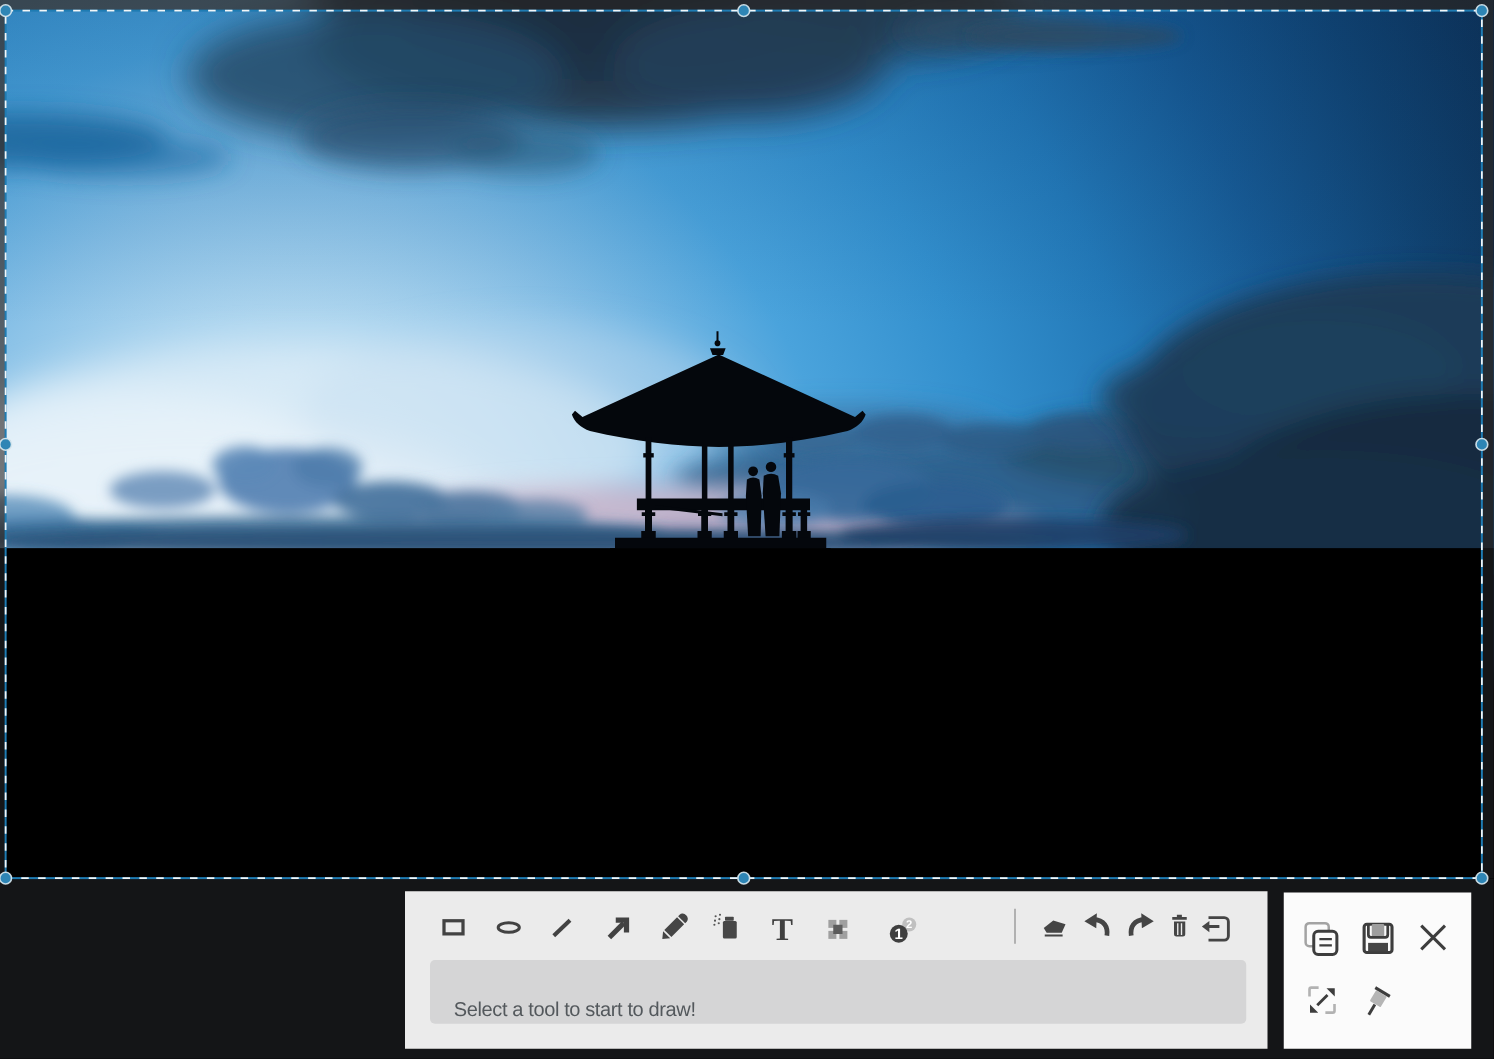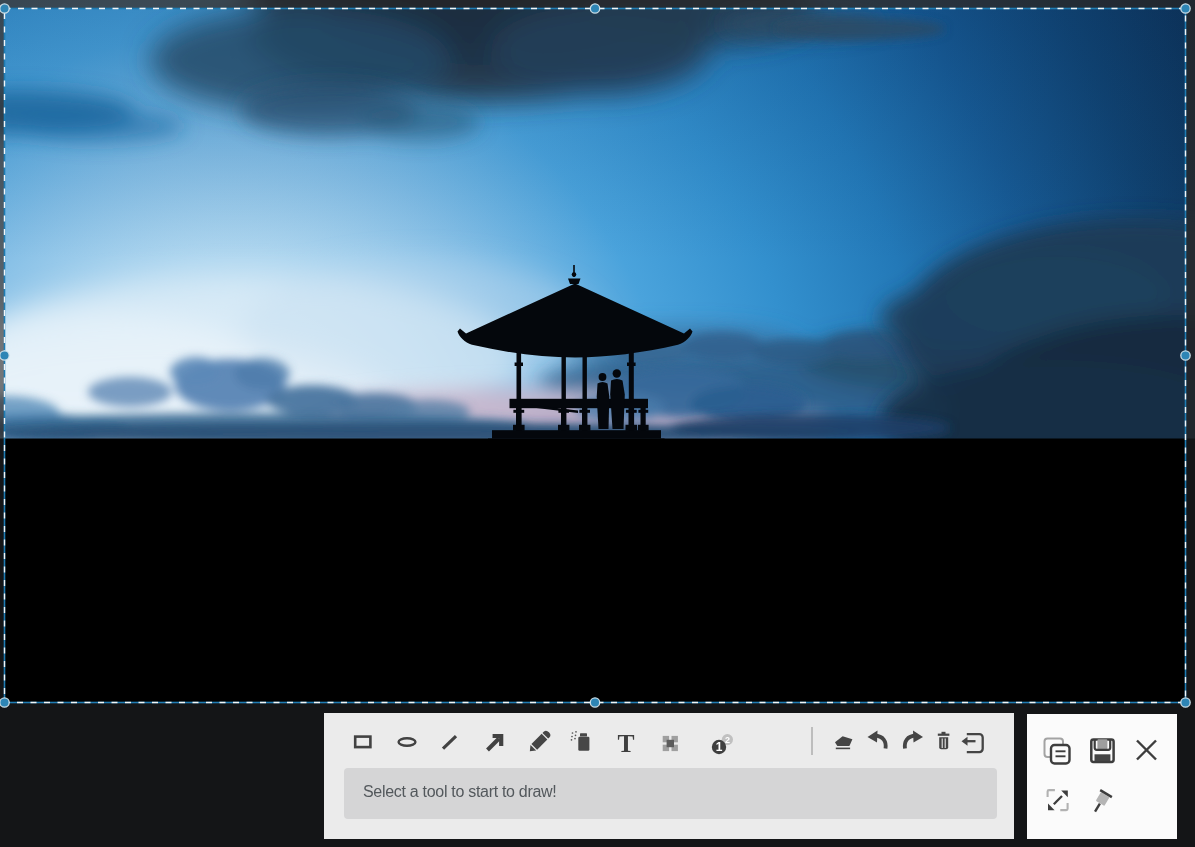--- a/index.html
+++ b/index.html
@@ -1,21 +1,21 @@
 <!DOCTYPE html>
 <html><head>
 <meta charset="utf-8">
 <style>
   html,body{margin:0;padding:0;width:1195px;height:847px;overflow:hidden;background:#000;font-family:"Liberation Sans",sans-serif;}
   #stage{position:absolute;left:0;top:0;width:1195px;height:847px;}
   .abs{position:absolute;}
   .dim{position:absolute;backdrop-filter:brightness(0.48) saturate(0.40);background:rgba(125,132,140,0.16);}
   #panelmain{position:absolute;left:324px;top:713px;width:690px;height:126px;background:#ebebeb;}
   #msgbox{position:absolute;left:20px;top:55px;width:653px;height:51px;background:#d5d5d6;border-radius:4px;}
-  #msgbox span{position:absolute;left:19px;top:15px;font-size:16px;letter-spacing:-0.3px;color:#53585c;}
+  #msgbox span{position:absolute;left:19px;top:32px;font-size:16px;letter-spacing:-0.3px;color:#53585c;}
   #panelright{position:absolute;left:1027px;top:714px;width:150px;height:125px;background:#fbfbfb;}
 </style>
 </head>
 <body>
 <div id="stage">
 
 <svg class="abs" style="left:0;top:0" width="1195" height="847" viewBox="0 0 1195 847">
  <defs>
   <radialGradient id="sky" gradientUnits="userSpaceOnUse" cx="235" cy="470" r="1050">
     <stop offset="0" stop-color="#edf4f9"></stop>

